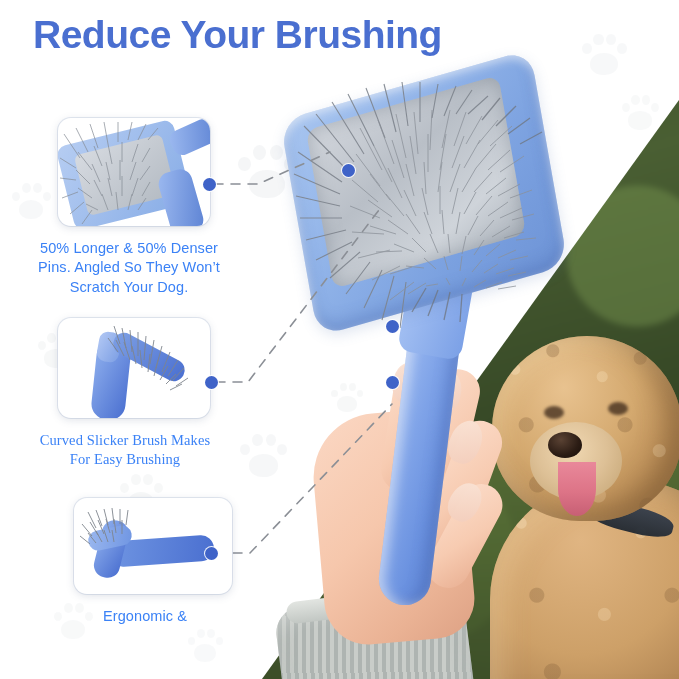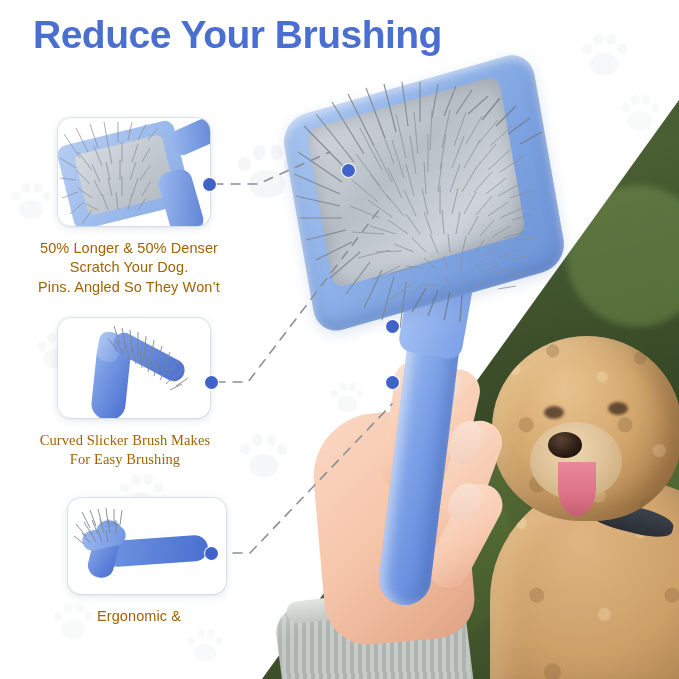--- a/index.html
+++ b/index.html
@@ -162,25 +162,25 @@
 
   
   .feature{position:absolute;width:230px;}
   .f-card{
     position:relative;width:152px;height:108px;border-radius:13px;background:#fff;
     box-shadow:0 2px 9px rgba(80,95,130,.18), 0 0 0 1px rgba(225,230,240,.85);
     overflow:hidden;margin:0 auto;
   }
   .f-caption{
     margin-top:13px;text-align:center;font-size:14.5px;line-height:1.33;
-    color:#a16207;font-weight:400;letter-spacing:.1px;
+    color:#3b82f6;font-weight:400;letter-spacing:.1px;
   }
   #feature-0{left:14px;top:118px;}
   #feature-1{left:10px;top:318px;font-family:Liberation Serif, serif;}
-  #feature-2{left:24px;top:498px;}
+  #feature-2{left:30px;top:498px;}
   #feature-0 .f-card{width:152px;height:108px;margin-left:44px;}
   #feature-1 .f-card{width:152px;height:100px;margin-left:48px;}
   #feature-2 .f-card{width:158px;height:96px;margin-left:44px;}
 
   
   .mini{position:absolute;inset:0;}
   .m-frame{position:absolute;border-radius:10px;
     background:linear-gradient(135deg,#b6cdf2,#87ace6);}
   .m-pad{position:absolute;border-radius:6px;
     background:linear-gradient(150deg,#d6dae0,#b3bac2);}
@@ -507,22 +507,22 @@
               <line x1="50" y1="92" x2="44" y2="76"></line>
             <line x1="60" y1="92" x2="58" y2="74"></line>
               <line x1="70" y1="92" x2="74" y2="76"></line>
             <line x1="80" y1="92" x2="88" y2="80"></line>
           </g>
         </svg>
       </div>
     </div>
     <div class="f-caption">
       <div>50% Longer &amp; 50% Denser</div>
+      <div>Pins. Angled So They Won’t</div>
       <div>Scratch Your Dog.</div>
-      <div>Pins. Angled So They Won’t</div>
     </div>
   </div>
 
   <div class="feature" id="feature-1">
     <div class="f-card">
       <div class="mini">
         <span class="m-handle" style="left:36px;top:22px;width:34px;height:80px;transform:rotate(6deg);border-radius:16px;background:linear-gradient(110deg,#8fb0ee,#4a6fd0);"></span>
         <span class="m-handle" style="left:40px;top:14px;width:22px;height:30px;transform:rotate(10deg);border-radius:9px;background:linear-gradient(110deg,#b2c8f4,#7d9fe4);"></span>
         <span class="m-frame" style="left:52px;top:28px;width:78px;height:22px;transform:rotate(28deg);border-radius:11px;background:linear-gradient(110deg,#7d9fe4,#4a6fd0);"></span>
         <svg viewBox="0 0 152 100" style="position:absolute;inset:0;width:100%;height:100%;">

